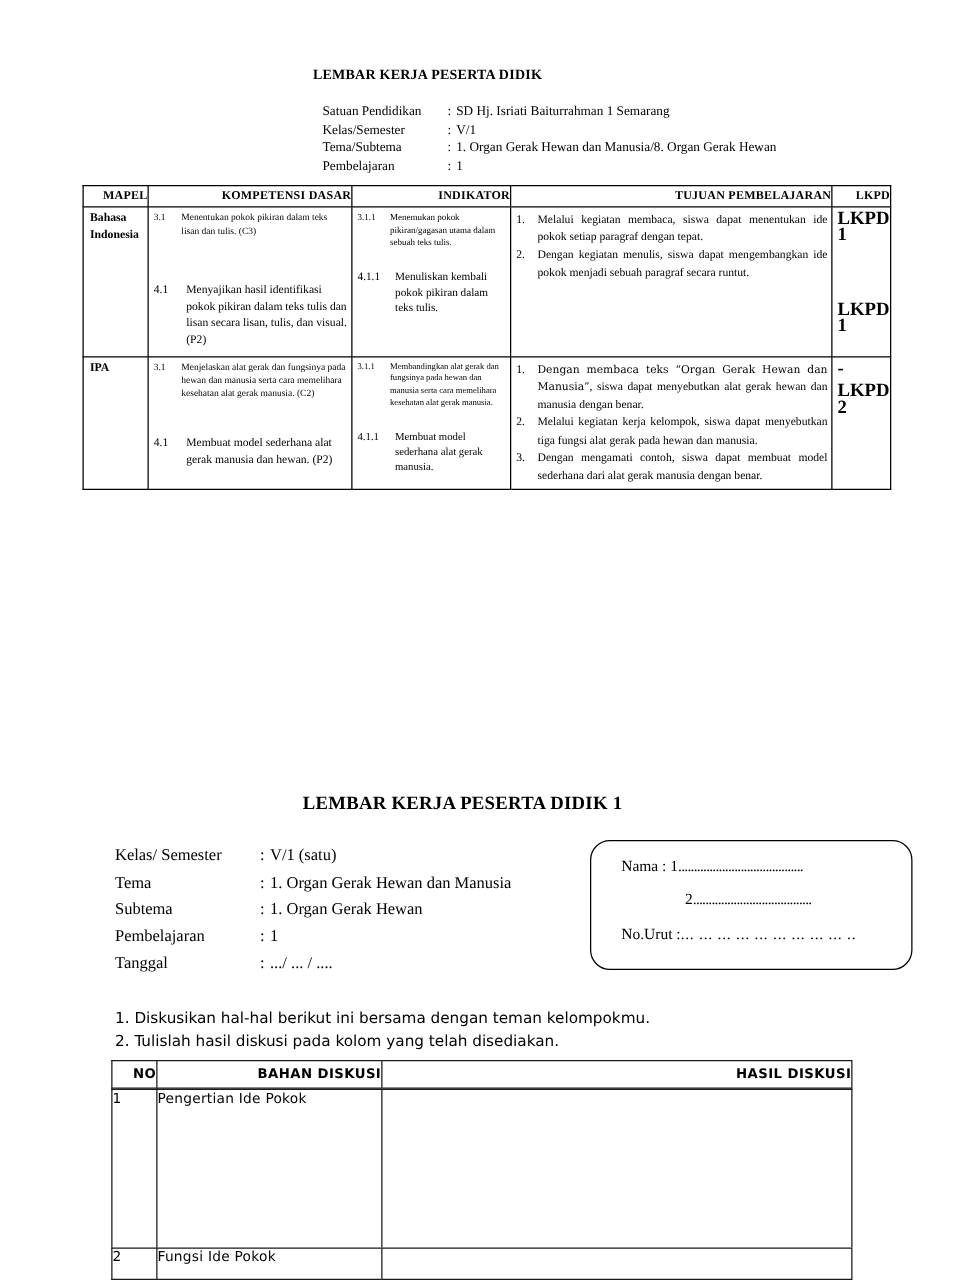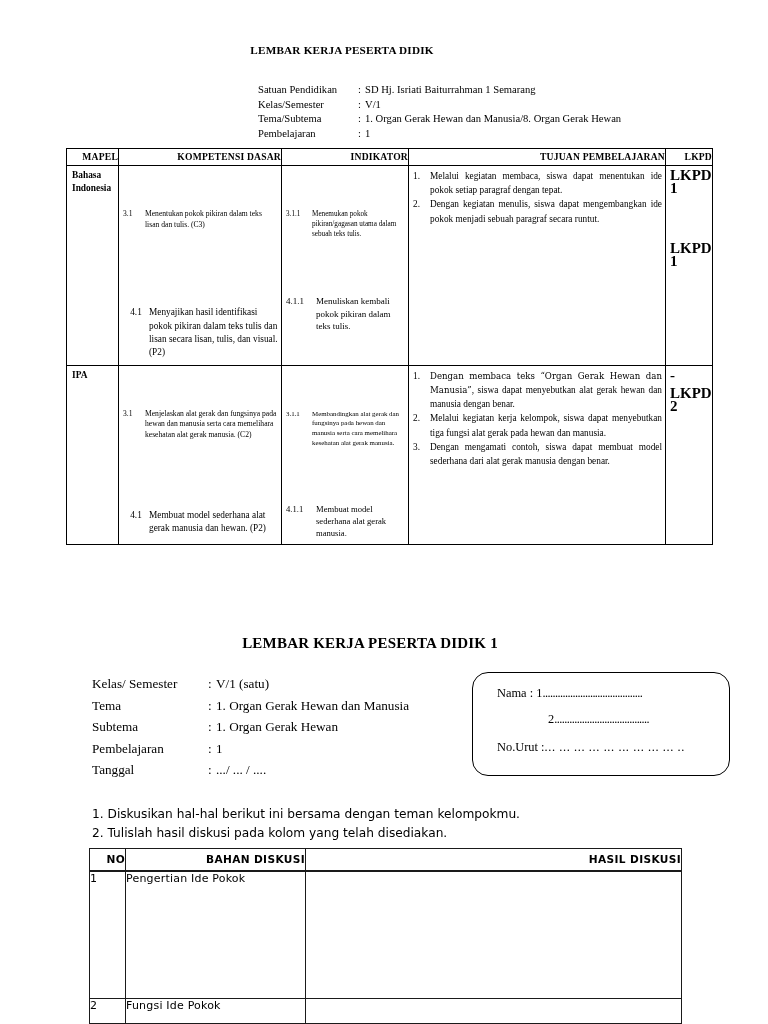--- a/index.html
+++ b/index.html
@@ -18,21 +18,21 @@
   }
   .page {
     position: absolute;
     inset: 0;
   }
 
   
   .doc-title {
     position: absolute;
     left: 0;
-    top: 44px;
+    top: 54px;
     width: 684px;
     text-align: center;
     font-weight: bold;
     font-size: 11.2px;
     letter-spacing: .2px;
   }
   .meta {
     position: absolute;
     left: 258px;
     top: 83px;
@@ -69,29 +69,29 @@
   }
   .cell-pad { padding: 3px 3px 3px 4px; }
 
   .mapel-name {
     font-weight: bold;
     font-size: 9.4px;
     line-height: 12.5px;
     padding: 3px 2px 3px 5px;
   }
 
-  .kditem { display: flex; margin-bottom: 2px; margin-top: 40px; }
+  .kditem { display: flex; margin-bottom: 2px; }
   .kdnum { flex: 0 0 20px; }
   .kdtxt { flex: 1 1 auto; }
 
   
   .kd-3 { font-size: 7.6px; line-height: 10.6px; }
   .kd-3 .kdnum { flex-basis: 22px; }
   .kd-4 { font-size: 9.3px; line-height: 13.4px; }
-  .kd-4 .kdnum { flex-basis: 26px; text-align: center; }
+  .kd-4 .kdnum { flex-basis: 26px; }
 
   
   .ind-3 { font-size: 7.2px; line-height: 10.0px; }
   .ind-3 .kdnum { flex-basis: 26px; }
   .ind-4 { font-size: 9.0px; line-height: 12.6px; }
   .ind-4 .kdnum { flex-basis: 30px; }
   .ipa-ind-3 { font-size: 6.9px; line-height: 9.6px; }
   .ipa-ind-4 { font-size: 8.6px; line-height: 12.0px; }
 
   

